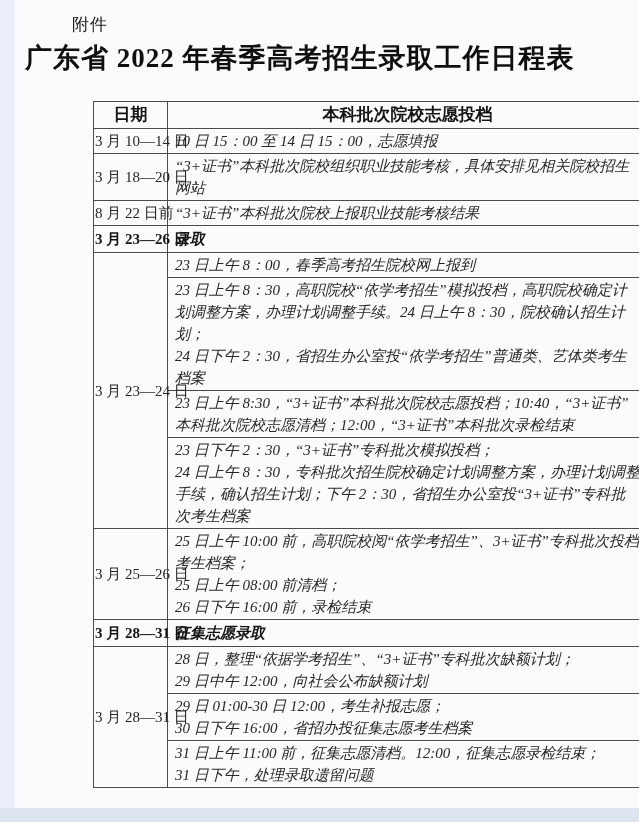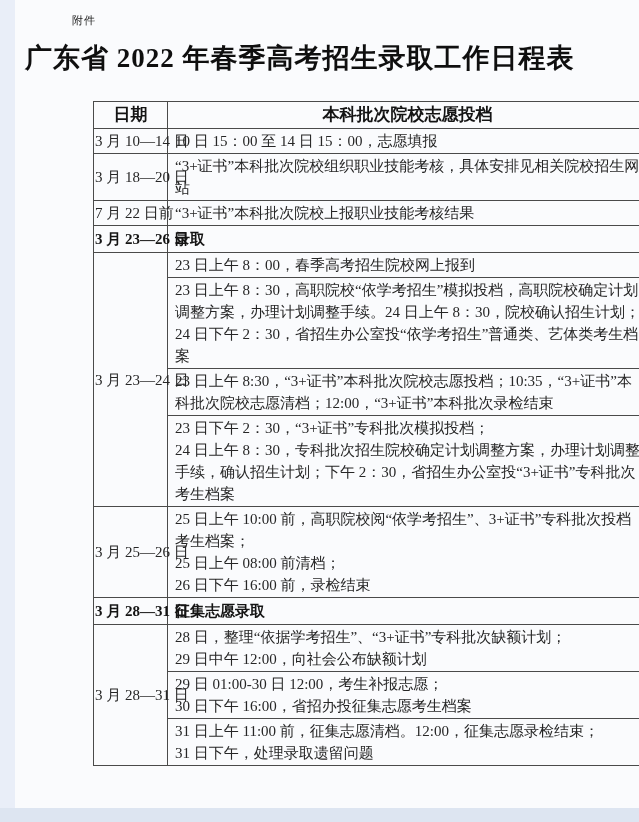--- a/index.html
+++ b/index.html
@@ -16,21 +16,21 @@
   .page{
     position:absolute;left:15px;top:0;right:0;bottom:14px;
     background:var(--page-bg);
   }
   .bottom-band{
     position:absolute;left:0;right:0;bottom:0;height:14px;
     background:var(--band-bg);
   }
   .attachment{
     position:absolute;left:57px;top:13px;
-    font-size:11px;letter-spacing:1px;color:#1c1c1c;
+    font-size:17px;letter-spacing:1px;color:#1c1c1c;
   }
   .doc-title{
     position:absolute;left:10px;right:40px;top:40px;
     font-size:27px;font-weight:bold;color:#0f0f0f;
     letter-spacing:1px;white-space:nowrap;
   }
   table.schedule{
     position:absolute;left:66px;top:101px;width:554px;
     border-collapse:collapse;table-layout:fixed;
     font-size:15px;line-height:22px;color:var(--text);margin-left:12px;
@@ -44,21 +44,21 @@
   table.schedule th{
     font-size:17px;font-weight:bold;text-align:center;
     padding:2px 2px;height:21px;color:#141414;
   }
   td.date-cell{
     text-align:center;padding:1px 1px;white-space:nowrap;
   }
   td.work-cell{
     padding:1px 7px;text-align:left;
   }
-  td.work-cell p{margin:0;}
+  td.work-cell p{margin:0;font-style:italic;}
   tr.section td{font-weight:bold;color:#141414;}
   tr.section td.work-cell{padding-top:2px;padding-bottom:2px;}
   .footnote{
     position:absolute;left:80px;top:783px;font-size:15px;
     letter-spacing:1px;color:#2a2a2a;white-space:nowrap;
   }
 </style>
 </head>
 <body>
 
@@ -84,21 +84,21 @@
             <p>10 日 15：00 至 14 日 15：00，志愿填报</p>
           </td>
         </tr>
         <tr>
           <td class="date-cell" rowspan="1">3 月 18—20 日</td>
           <td class="work-cell">
             <p>“3+证书”本科批次院校组织职业技能考核，具体安排见相关院校招生网站</p>
           </td>
         </tr>
         <tr>
-          <td class="date-cell" rowspan="1">7 月 22 日前</td>
+          <td class="date-cell" rowspan="1">8 月 22 日前</td>
           <td class="work-cell">
             <p>“3+证书”本科批次院校上报职业技能考核结果</p>
           </td>
         </tr>
         <tr class="section">
           <td class="date-cell" rowspan="1">3 月 23—26 日</td>
           <td class="work-cell">
             <p>录取</p>
           </td>
         </tr>
@@ -109,21 +109,21 @@
           </td>
         </tr>
         <tr>
           <td class="work-cell">
             <p>23 日上午 8：30，高职院校“依学考招生”模拟投档，高职院校确定计划调整方案，办理计划调整手续。24 日上午 8：30，院校确认招生计划；</p>
             <p>24 日下午 2：30，省招生办公室投“依学考招生”普通类、艺体类考生档案</p>
           </td>
         </tr>
         <tr>
           <td class="work-cell">
-            <p>23 日上午 8:30，“3+证书”本科批次院校志愿投档；10:35，“3+证书”本科批次院校志愿清档；12:00，“3+证书”本科批次录检结束</p>
+            <p>23 日上午 8:30，“3+证书”本科批次院校志愿投档；10:40，“3+证书”本科批次院校志愿清档；12:00，“3+证书”本科批次录检结束</p>
           </td>
         </tr>
         <tr>
           <td class="work-cell">
             <p>23 日下午 2：30，“3+证书”专科批次模拟投档；</p>
             <p>24 日上午 8：30，专科批次招生院校确定计划调整方案，办理计划调整手续，确认招生计划；下午 2：30，省招生办公室投“3+证书”专科批次考生档案</p>
           </td>
         </tr>
         <tr>
           <td class="date-cell" rowspan="1">3 月 25—26 日</td>

